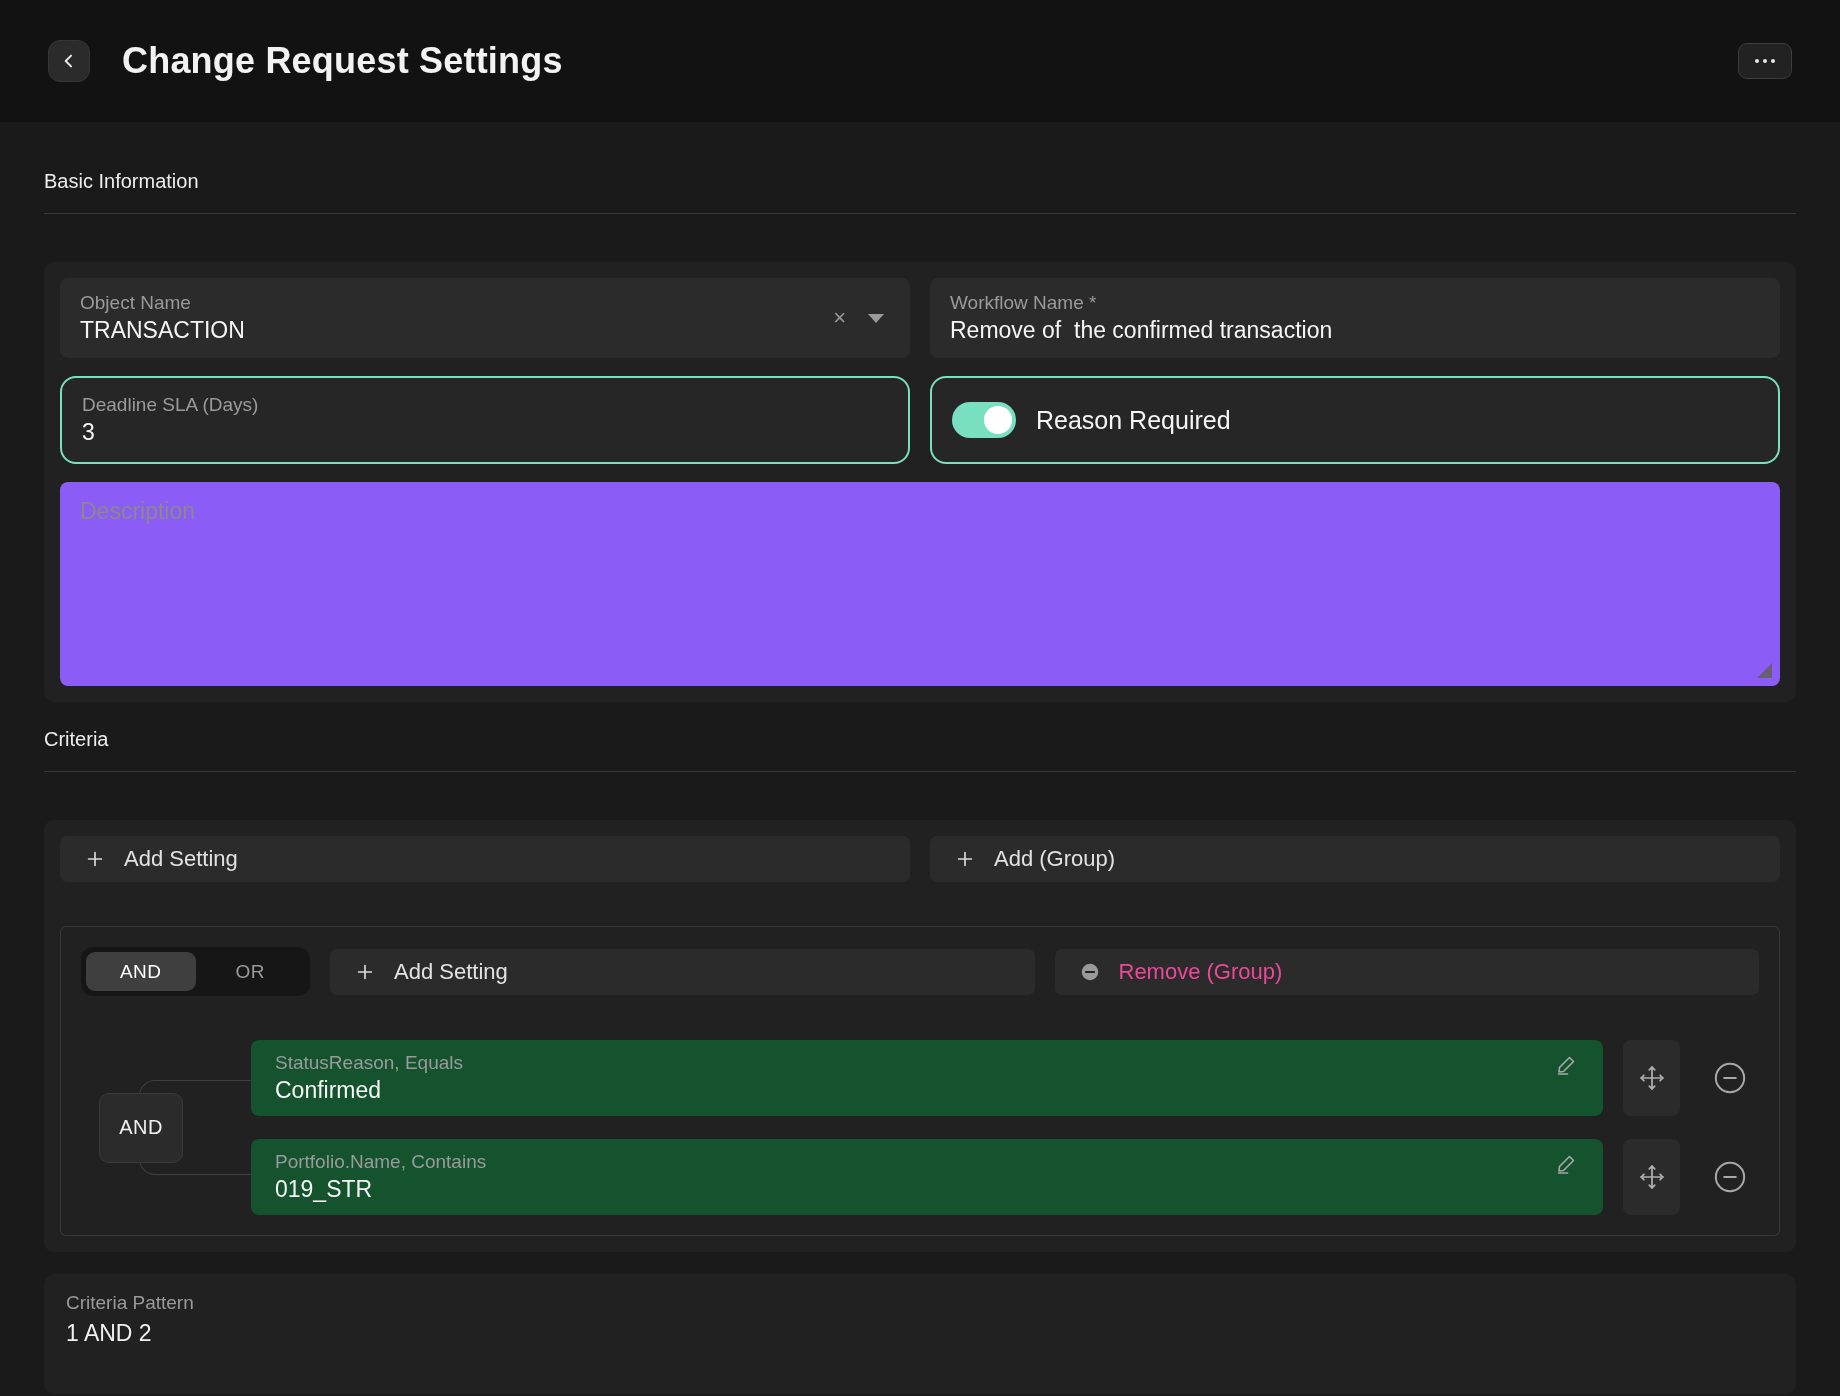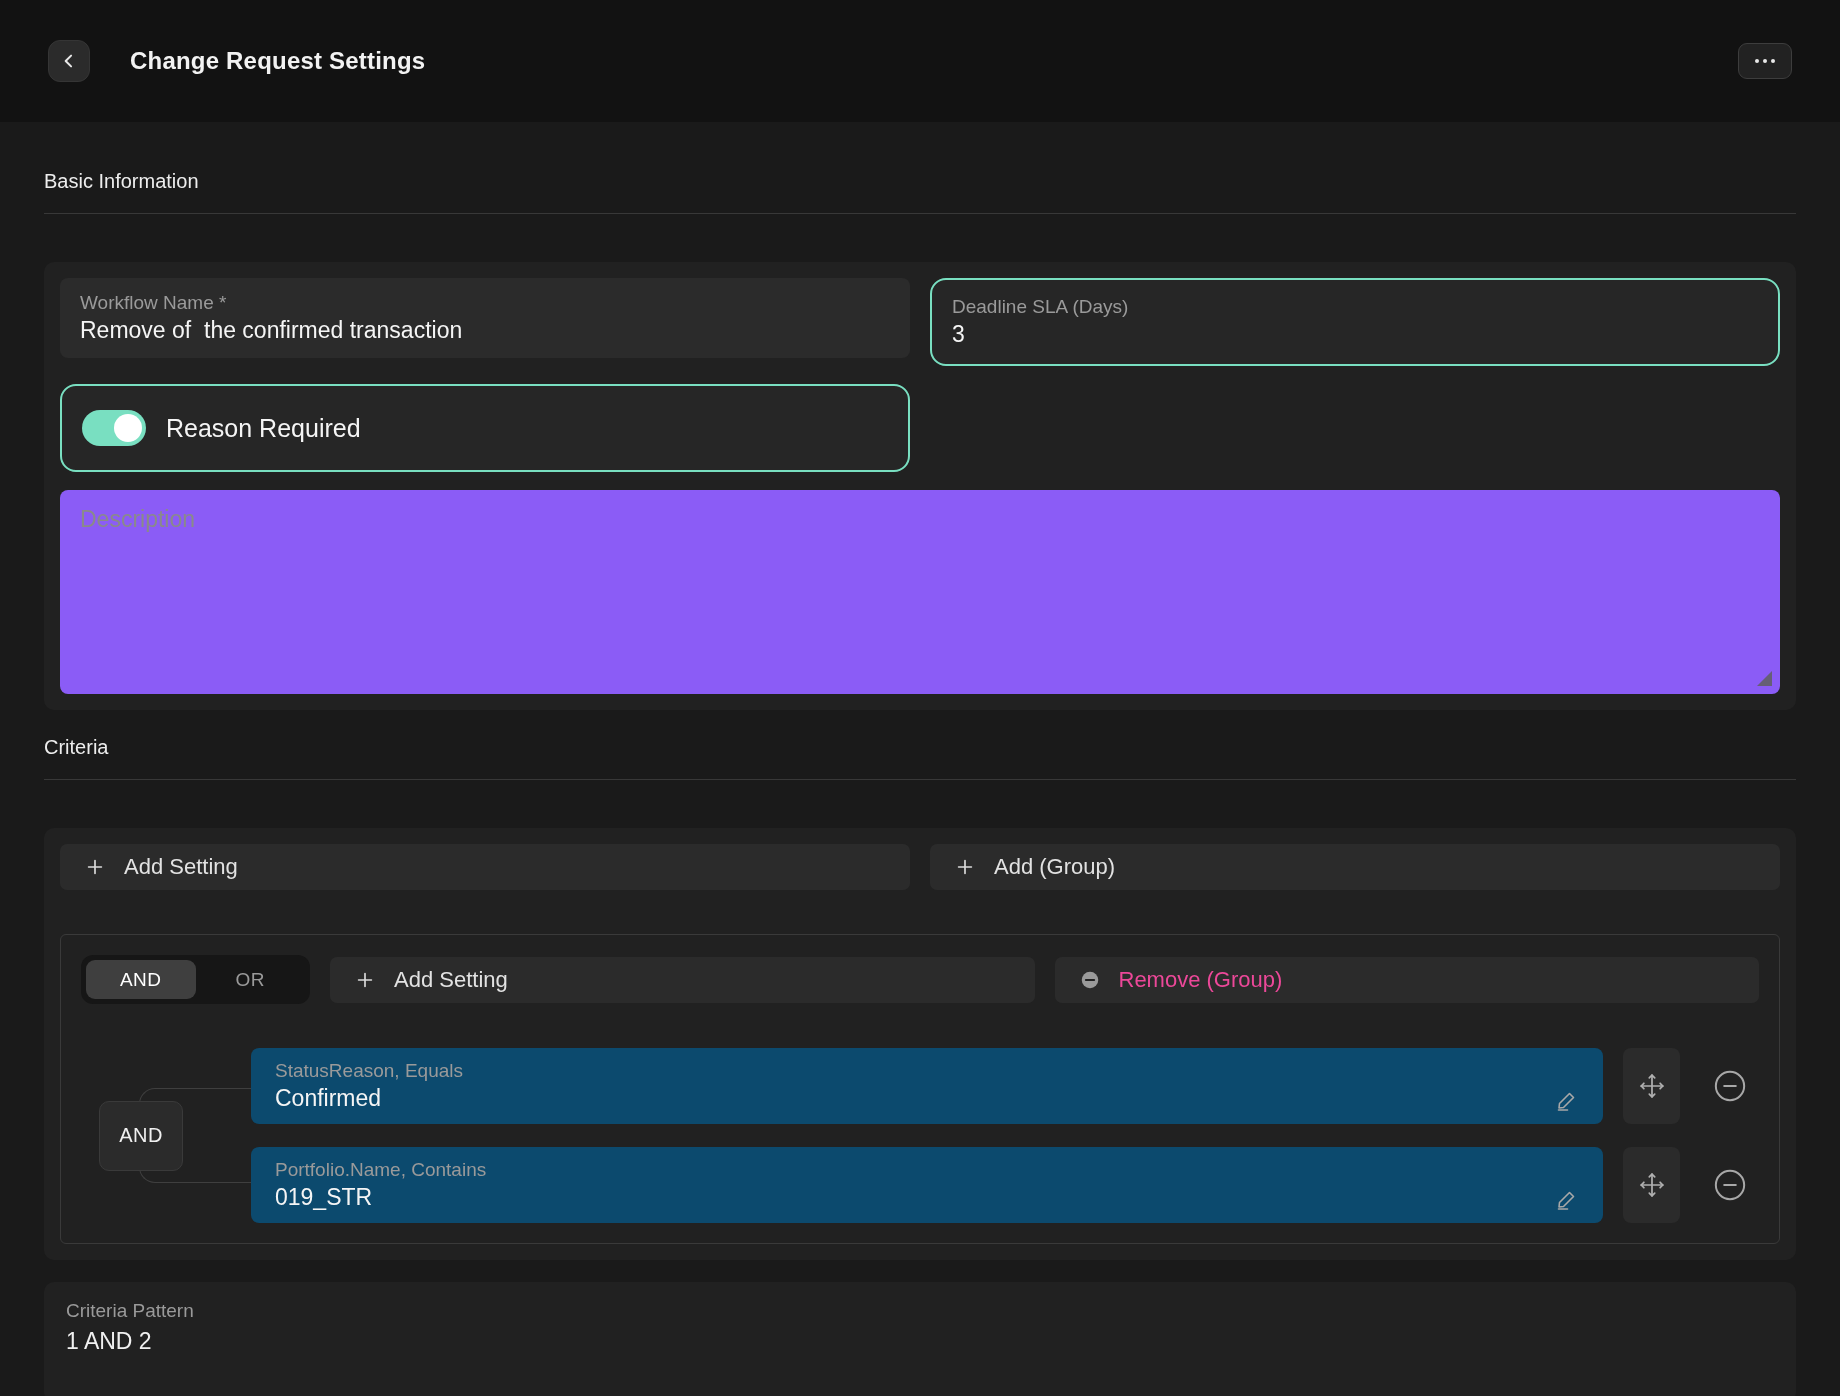--- a/index.html
+++ b/index.html
@@ -18,21 +18,21 @@
     display:flex; align-items:center;
     padding:0 48px;
   }
   .back-btn {
     width:42px; height:42px; border-radius:12px;
     background:#2b2b2b; border:1px solid #353535;
     display:flex; align-items:center; justify-content:center;
     cursor:pointer; flex-shrink:0;
   }
   .back-btn svg { width:20px; height:20px; stroke:#e8e8e8; }
-  .page-title { font-size:24px; font-weight:700; margin-left:40px; letter-spacing:.2px; }
+  .page-title { font-size:36px; font-weight:700; margin-left:32px; letter-spacing:.2px; }
   .header-spacer { flex:1; }
   .more-btn {
     width:54px; height:36px; border-radius:9px;
     background:#222222; border:1px solid #3d3d3d;
     display:flex; align-items:center; justify-content:center; gap:4px;
     cursor:pointer;
   }
   .more-btn .dot { width:4px; height:4px; border-radius:50%; background:#e8e8e8; }
 
   
@@ -128,22 +128,22 @@
   }
   .and-chip {
     position:absolute; top:50%; left:18px; transform:translateY(-50%);
     width:84px; height:70px; background:#2b2b2b; border:1px solid #3a3a3a;
     border-radius:10px; display:flex; align-items:center; justify-content:center;
     font-size:20px; color:#f0f0f0; letter-spacing:.5px;
   }
   .rows-col { flex:1; display:flex; flex-direction:column; gap:23px; }
   .crit-row { display:flex; gap:20px; align-items:stretch; }
   .crit-card {
-    flex:1; background:#0c4a6e; border-radius:8px;
-    padding:12px 24px; display:flex; align-items:flex-end; justify-content:space-between;
+    flex:1; background:#14532d; border-radius:8px;
+    padding:12px 24px; display:flex; align-items:flex-start; justify-content:space-between;
     cursor:pointer;
   }
   .crit-text { display:flex; flex-direction:column; gap:3px; }
   .icon-btn {
     width:57px; border-radius:8px; background:#2b2b2b;
     display:flex; align-items:center; justify-content:center; cursor:pointer; flex-shrink:0;
   }
   .icon-btn svg { width:26px; height:26px; stroke:#b0b0b0; }
   .ghost-btn {
     width:59px; display:flex; align-items:center; justify-content:center; cursor:pointer; flex-shrink:0;
@@ -182,20 +182,30 @@
 </div>
 
 <div class="main">
 
   <div class="section-title">Basic Information</div>
   <div class="divider"></div>
 
   <div class="panel">
     <div class="grid-2">
 
+      <div class="field">
+        <div class="field-text">
+          <span class="field-label">Object Name</span>
+          <span class="field-value">TRANSACTION</span>
+        </div>
+        <div class="field-icons">
+          <span class="clear-x">×</span>
+          <span class="dd-caret"></span>
+        </div>
+      </div>
 
       <div class="field">
         <div class="field-text">
           <span class="field-label">Workflow Name *</span>
           <span class="field-value">Remove of  the confirmed transaction</span>
         </div>
       </div>
 
       <div class="field highlight">
         <div class="field-text">

